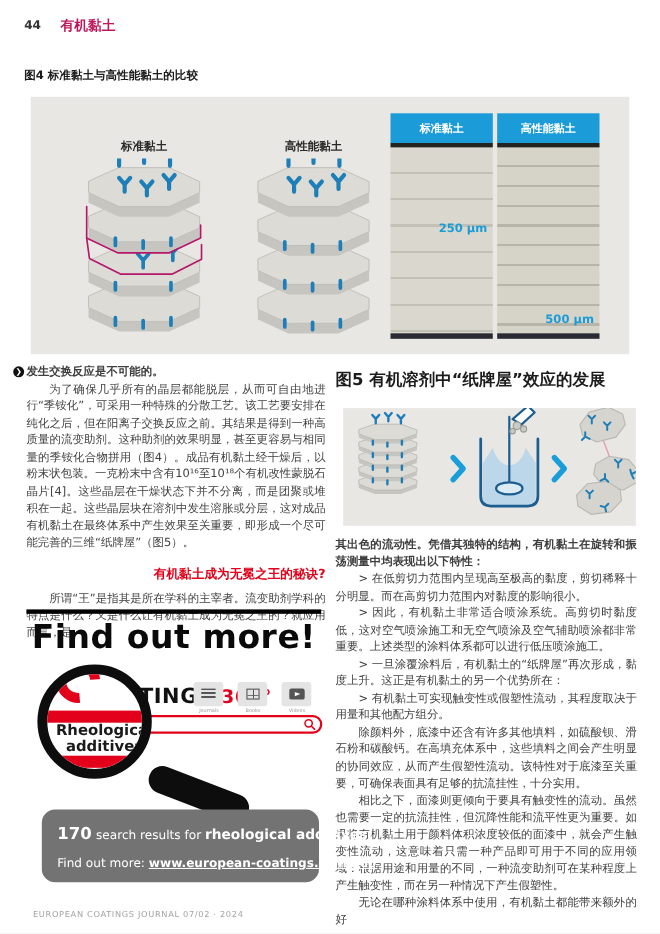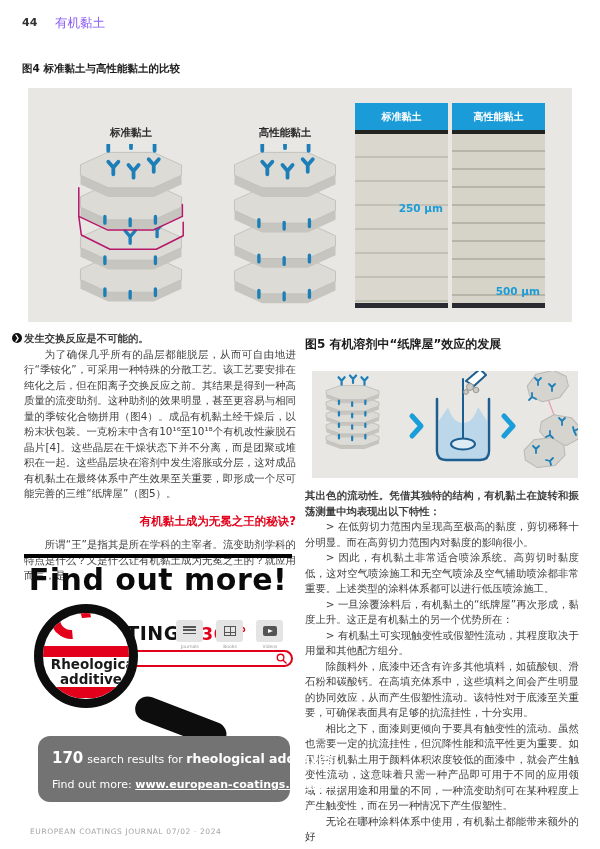--- a/index.html
+++ b/index.html
@@ -5,21 +5,21 @@
   * { margin:0; padding:0; box-sizing:border-box; }
   html,body { background:#888; }
   #page {
     position:relative; width:600px; height:849px; margin:0 auto;
     background:#ffffff; overflow:hidden;
     font-family:"DejaVu Sans","Liberation Sans",sans-serif;
     color:#3c3c3c;
   }
   
   .hdr-num { position:absolute; left:22px; top:16px; font-size:11px; font-weight:bold; color:#333; }
-  .hdr-title { position:absolute; left:55px; top:15px; font-size:12.5px; font-weight:normal; color:#8b5cf6; }
+  .hdr-title { position:absolute; left:55px; top:15px; font-size:12.5px; font-weight:bold; color:#be185d; }
   
   .fig4-caption { position:absolute; left:22px; top:62px; font-size:10.5px; font-weight:bold; color:#1c1c1c; }
   .fig4-box { position:absolute; left:28px; top:88px; width:544px; height:234px; background:#e9e7e3; }
   .diag-label { position:absolute; top:38px; width:120px; text-align:center; font-size:10.5px; font-weight:bold; color:#2a2a2a; }
   .diag-label.std { left:43px; }
   .diag-label.hip { left:197px; }
   .stack-svg { position:absolute; top:56px; width:110px; height:160px; }
   .stack-svg.std { left:48px; }
   .stack-svg.hip { left:202px; }
   .photo-strip { position:absolute; top:15px; width:93px; height:293px; }
@@ -37,21 +37,21 @@
   .col { position:absolute; font-size:10.4px; line-height:15.5px; text-align:justify; color:#3f3f3f; }
   #left-col { left:24px; top:331px; width:272px; }
   #right-col { left:305px; top:488px; width:274px; }
   .para { text-indent:2em; }
   .para.noindent { text-indent:0;font-weight:bold; }
   .p1-wrap { position:relative; padding-left:0; }
   .cont-icon { position:absolute; left:-12px; top:2px; width:10px; height:10px; border-radius:50%;
                background:#111; color:#fff; font-size:7px; font-weight:bold; line-height:10px; text-align:center; }
   .red-heading { margin-top:12px; margin-bottom:8px; font-size:11.5px; font-weight:bold; color:#e2001a; text-align:right; }
   
-  .fig5-caption { position:absolute; left:305px; top:336px; font-size:12px; font-weight:bold; color:#1c1c1c; }
+  .fig5-caption { position:absolute; left:305px; top:336px; font-size:15px; font-weight:bold; color:#1c1c1c; }
   .fig5-box { position:absolute; left:312px; top:371px; width:266px; height:107px; background:#e9e7e3; }
   
   #ad { position:absolute; left:24px; top:554px; width:270px; height:252px; }
   .ad-rule { position:absolute; left:0; top:0; width:268px; height:4px; background:#000; }
   .ad-headline { position:absolute; left:0; top:8px; width:268px; text-align:center;
                  font-size:30px; font-weight:bold; color:#0a0a0a; letter-spacing:0.5px; }
   .ad-logo { position:absolute; left:58px; top:68px; font-size:19px; font-weight:bold; letter-spacing:0.5px; white-space:nowrap; }
   .ad-logo .c { color:#e2001a; } .ad-logo .rest { color:#111; } .ad-logo .deg { color:#e2001a; font-size:17px; }
   .nav-btn { position:absolute; top:66px; width:27px; height:22px; background:#e4e4e4; border-radius:3px;
              display:flex; align-items:center; justify-content:center; }

